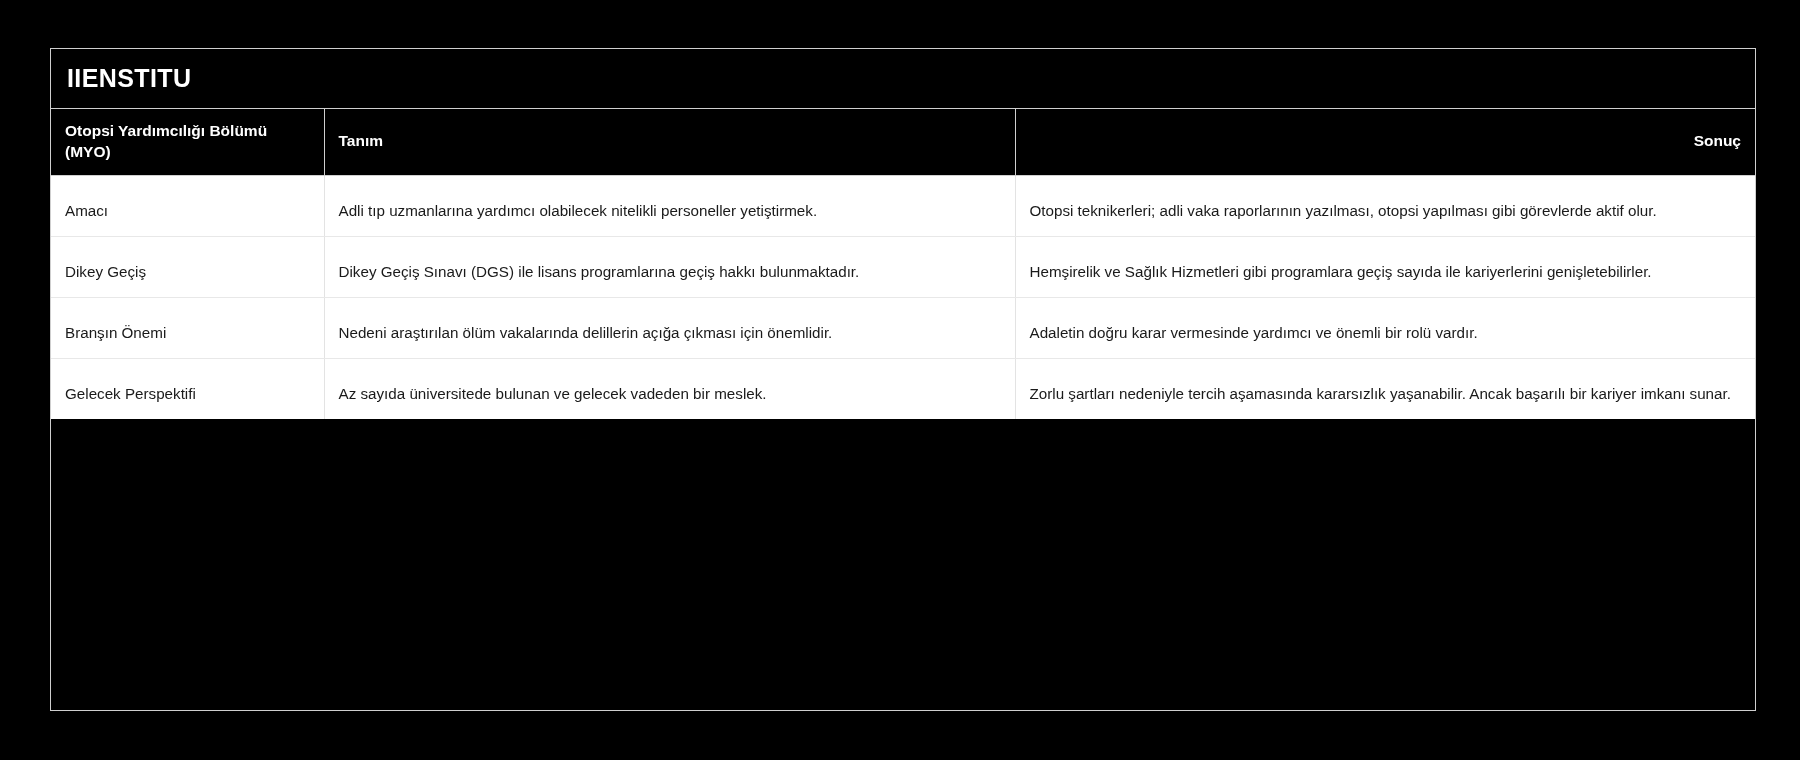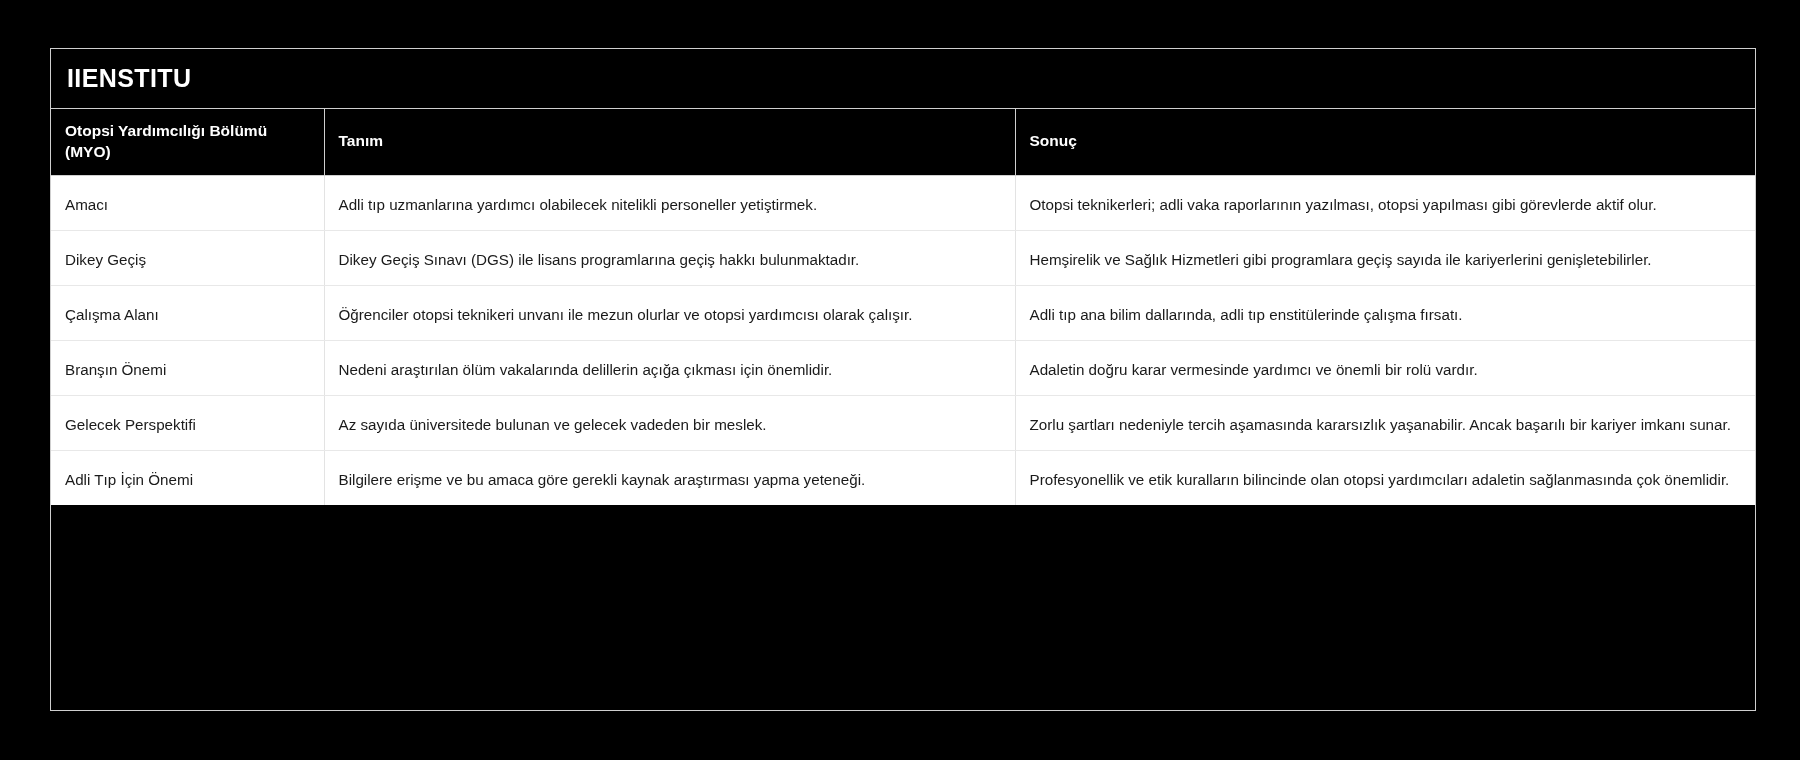--- a/index.html
+++ b/index.html
@@ -72,30 +72,30 @@
     font-weight: bold;
     text-align: left;
     vertical-align: middle;
     padding: 12px 14px 12px 14px;
     border-right: 1px solid #cfcfcf;
     border-bottom: 1px solid #cfcfcf;
     box-sizing: border-box;
     height: 56px;
     line-height: 1.35;
   }
-  thead th:last-child { border-right: none; }
+  thead th:last-child { border-right: none; text-align: right; }
 
   tbody td {
     background: #ffffff;
     color: #1a1a1a;
     font-size: 15.2px;
     font-weight: normal;
     text-align: left;
     vertical-align: middle;
-    padding: 18px 14px 14px 14px;
+    padding: 24px 14px 14px 14px;
     border-right: 1px solid #e3e3e3;
     border-bottom: 1px solid #e8e8e8;
     box-sizing: border-box;
     line-height: 1.45;
     word-wrap: break-word;
   }
   tbody td:last-child { border-right: none; }
   tbody tr:last-child td { border-bottom: none; }
 
   tbody td.col-key { font-size: 15.2px; }
@@ -133,43 +133,33 @@
         </tr>
 
 
 
         <tr>
           <td class="col-key">Dikey Geçiş</td>
           <td class="col-tanim">Dikey Geçiş Sınavı (DGS) ile lisans programlarına geçiş hakkı bulunmaktadır.</td>
           <td class="col-sonuc">Hemşirelik ve Sağlık Hizmetleri gibi programlara geçiş sayıda ile kariyerlerini genişletebilirler.</td>
         </tr>
 
-        <tr>
-          <td class="col-key">Çalışma Alanı</td>
-          <td class="col-tanim">Öğrenciler otopsi teknikeri unvanı ile mezun olurlar ve otopsi yardımcısı olarak çalışır.</td>
-          <td class="col-sonuc">Adli tıp ana bilim dallarında, adli tıp enstitülerinde çalışma fırsatı.</td>
-        </tr>
 
         <tr>
           <td class="col-key">Branşın Önemi</td>
           <td class="col-tanim">Nedeni araştırılan ölüm vakalarında delillerin açığa çıkması için önemlidir.</td>
           <td class="col-sonuc">Adaletin doğru karar vermesinde yardımcı ve önemli bir rolü vardır.</td>
         </tr>
 
 
         <tr>
           <td class="col-key">Gelecek Perspektifi</td>
           <td class="col-tanim">Az sayıda üniversitede bulunan ve gelecek vadeden bir meslek.</td>
           <td class="col-sonuc">Zorlu şartları nedeniyle tercih aşamasında kararsızlık yaşanabilir. Ancak başarılı bir kariyer imkanı sunar.</td>
         </tr>
 
 
-        <tr>
-          <td class="col-key">Adli Tıp İçin Önemi</td>
-          <td class="col-tanim">Bilgilere erişme ve bu amaca göre gerekli kaynak araştırması yapma yeteneği.</td>
-          <td class="col-sonuc">Profesyonellik ve etik kuralların bilincinde olan otopsi yardımcıları adaletin sağlanmasında çok önemlidir.</td>
-        </tr>
 
       </tbody>
     </table>
 
   </div>
 </div>
 
 </body></html>

